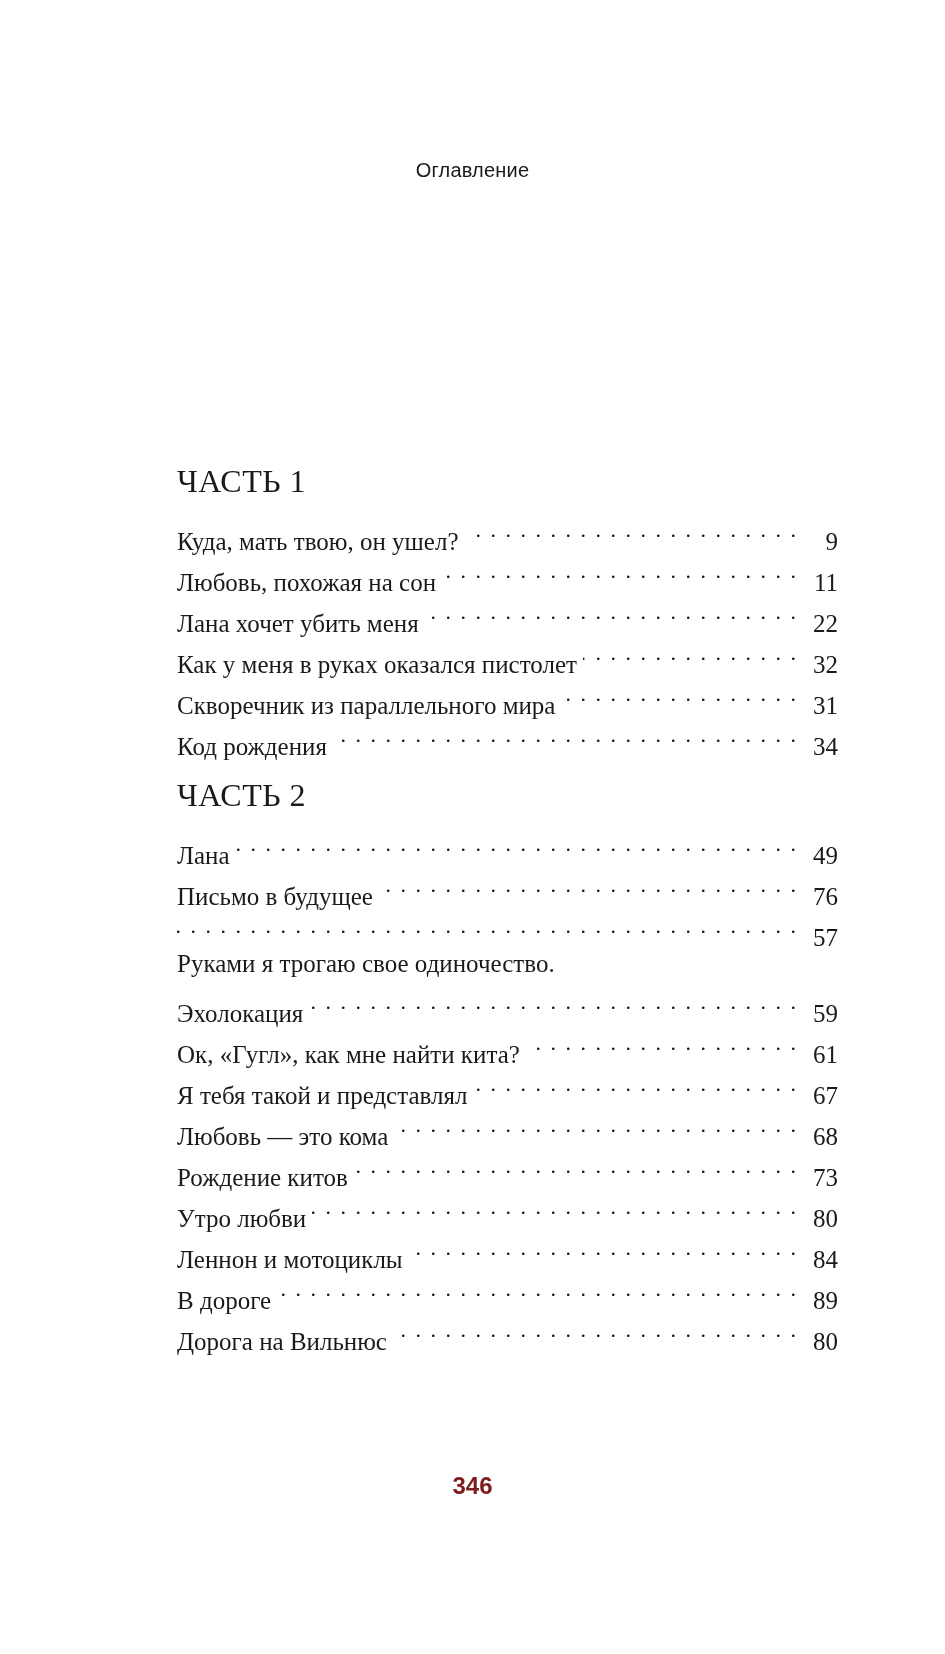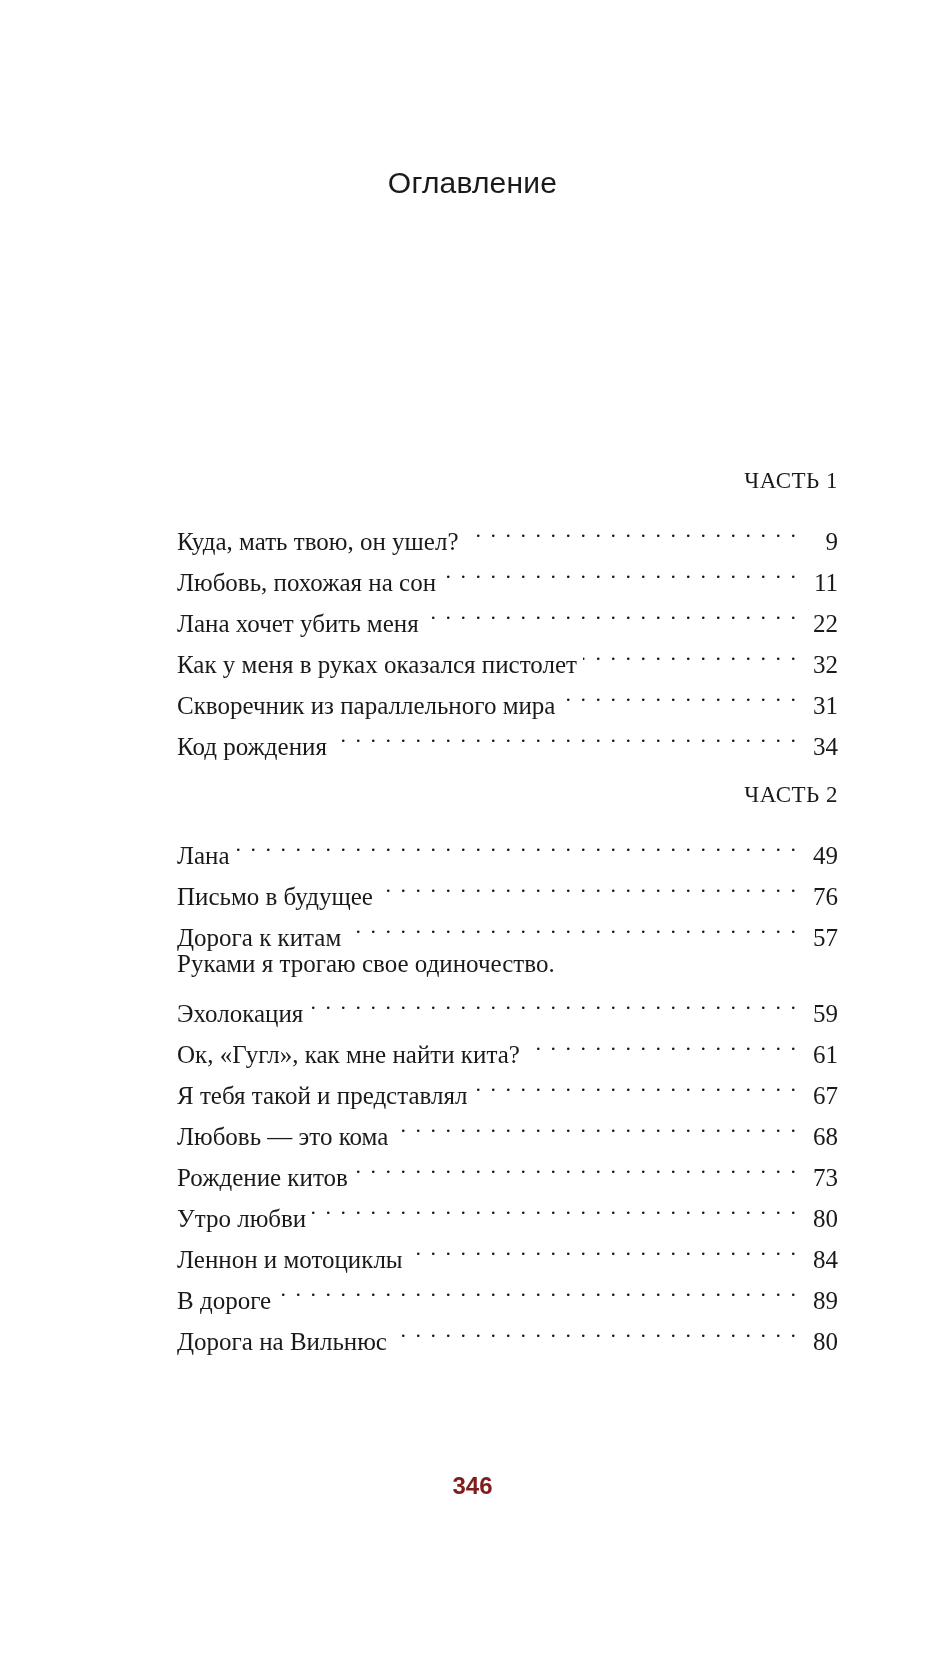--- a/index.html
+++ b/index.html
@@ -14,40 +14,40 @@
       overflow: hidden;
       color: #1a1a1a;
     }
     .page-title {
       position: absolute;
       top: 146px;
       left: 0;
       width: 945px;
       text-align: center;
       font-family: "Liberation Sans", sans-serif;
-      font-size: 30px;
+      font-size: 20px;
       font-weight: normal;
       letter-spacing: 0.2px;
       color: #1a1a1a;
     }
     .toc {
       position: absolute;
       top: 463px;
       left: 177px;
       width: 661px;
       font-family: "Liberation Serif", serif;
       font-size: 25px;
       color: #1a1a1a;
     }
     .part-heading {
-      text-align: right;
+      text-align: left;
       height: 36px;
       line-height: 36px;
       margin-bottom: 10px;
-      font-size: 23px;
+      font-size: 32px;
       letter-spacing: 0.5px;
     }
     .part + .part .part-heading {
       margin-top: 22px;
     }
     .entry {
       display: flex;
       align-items: baseline;
       height: 41px;
       line-height: 41px;
@@ -155,21 +155,20 @@
       <span class="entry-title">Лана</span>
       <span class="leader"></span>
       <span class="page-num">49</span>
     </div>
     <div class="entry">
       <span class="entry-title">Письмо в будущее</span>
       <span class="leader"></span>
       <span class="page-num">76</span>
     </div>
     <div class="entry">
-      <span class="entry-title">Дорога к китам</span>
       <span class="leader"></span>
       <span class="page-num">57</span>
     </div>
     <div class="entry multiline">
       <span class="title-lead">Руками я трогаю свое одиночество.</span>
       <div class="last-line">
         <span class="entry-title">Эхолокация</span>
         <span class="leader"></span>
         <span class="page-num">59</span>
       </div>

